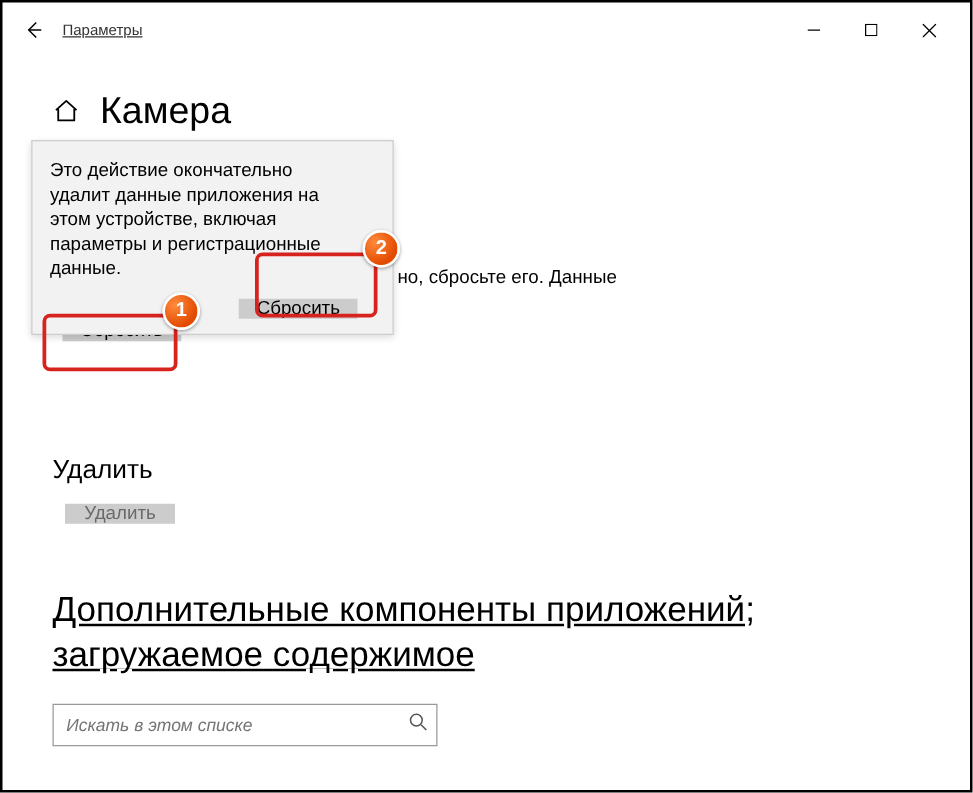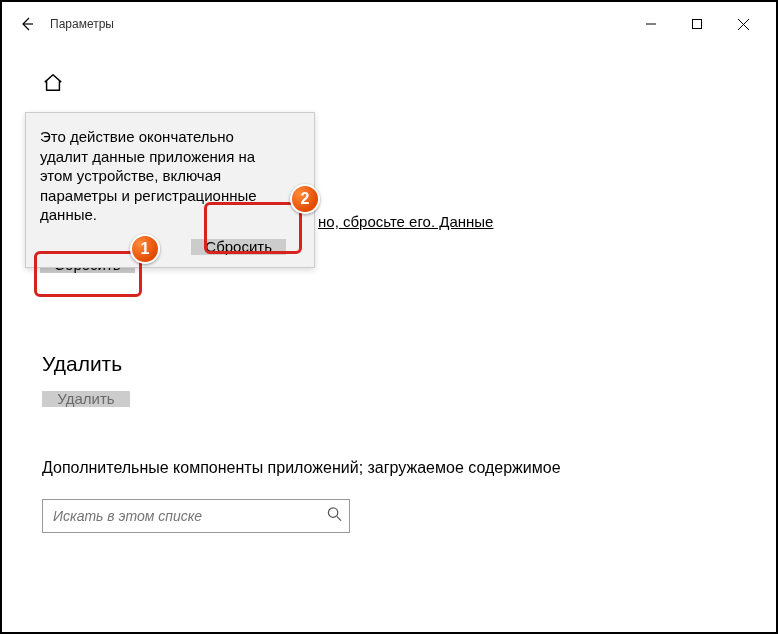--- a/index.html
+++ b/index.html
@@ -20,21 +20,21 @@
     font-size: 12px;
     color: #333;
   }
   .back-arrow {
     width: 30px; height: 30px;
     display: flex; align-items: center; justify-content: center;
     cursor: pointer;
     margin-right: 8px;
     font-size: 16px;
   }
-  .title-text { flex: 1; }
+  .title-text { flex: 1; text-decoration: underline; }
   .win-controls { display: flex; gap: 0; }
   .win-btn {
     width: 46px; height: 30px;
     display: flex; align-items: center; justify-content: center;
     cursor: pointer;
   }
   .win-btn svg { display: block; }
   .content { padding: 8px 40px 20px 40px; }
   .heading { display: flex; align-items: center; gap: 16px; margin-top: 18px; margin-bottom: 12px; }
   .home-icon { width: 22px; height: 22px; }
@@ -49,26 +49,27 @@
     align-items: center;
     justify-content: center;
     min-width: 88px;
     height: 16px;
     padding: 0 14px;
     background: #ccc;
     border: none;
     font-size: 15px;
     color: #000;
     cursor: pointer;
+    margin-left: 10px;
   }
   .btn.disabled { color: #6a6a6a; background: #ccc; cursor: default; }
   .section-title { font-size: 21px; font-weight: 400; color: #000; margin-top: 38px; }
   .section-desc { margin-top: 10px; max-width: 520px; }
   .section-btn-wrap { margin-top: 14px; }
-  .addons-title { font-size: 16px; font-weight: 400; color: #000; margin-top: 50px; line-height: 1.3; }
+  .addons-title { font-size: 28px; font-weight: 400; color: #000; margin-top: 50px; line-height: 1.3; text-decoration: underline; }
   .search-wrap { margin-top: 20px; position: relative; width: 308px; }
   .search-input {
     width: 100%; height: 34px;
     border: 1px solid #999;
     padding: 0 36px 0 10px;
     font-size: 14px;
     font-style: italic;
     color: #777;
     background: #fff;
   }
@@ -92,21 +93,21 @@
 
   
   .reset-area {
     position: absolute;
     left: 38px;
     top: 254px;
   }
   .bg-text-fragment {
     position: absolute;
     left: 316px; top: 210px;
-    font-size: 15px; color: #000; text-decoration: underline;
+    font-size: 15px; color: #000;
   }
 
   
   .callout {
     position: absolute;
     border: 3px solid #d6231e;
     border-radius: 6px;
     pointer-events: none;
   }
   .callout.c1 { left: 32px; top: 249px; width: 108px; height: 46px; }
@@ -158,20 +159,21 @@
   </div>
 </div>
 
 <div class="content">
   <div class="heading">
     <span class="home-icon">
       <svg width="22" height="22" viewBox="0 0 24 24">
           <path d="M3 11 L12 3 L21 11 M5 10 V20 H19 V10" stroke="#000" stroke-width="1.6" fill="none" stroke-linejoin="round"></path>
         </svg>
     </span>
+    <h1>Камера</h1>
   </div>
 
   <div style="height:208px"></div>
 
   <div>
     <div class="section-title">Удалить</div>
     <div class="section-btn-wrap">
       <button class="btn disabled">Удалить</button>
     </div>
   </div>

